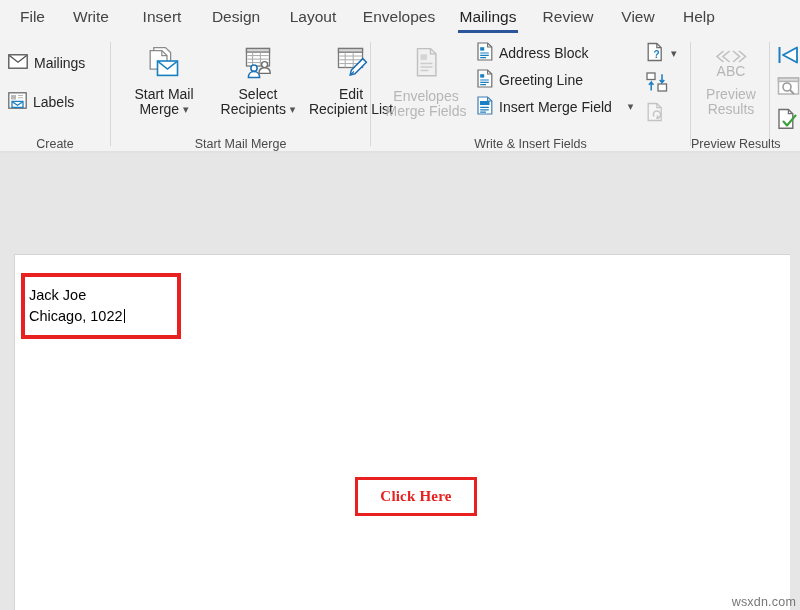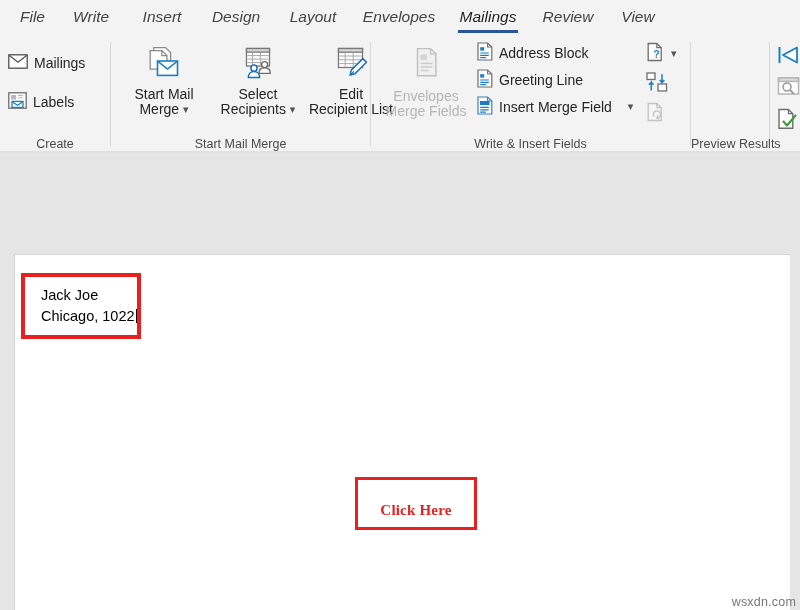--- a/index.html
+++ b/index.html
@@ -27,21 +27,20 @@
     overflow: hidden;
   }
   .tab {
     font-size: 15.5px;
     color: #444444;
     padding: 0 0 2px 0;
     margin: 0;
     white-space: nowrap;
     position: relative;
     cursor: default;
-    font-style: italic;
   }
   .tab-wrap {
     display: flex;
     align-items: center;
     justify-content: center;
     height: 36px;
     position: relative;
   }
   .tab.active {
     color: #1f1f1f;
@@ -145,22 +144,22 @@
     left: 14px; top: 101px;
     width: 776px; height: 356px;
     background: #ffffff;
     border-left: 1px solid #d4d4d4;
     border-top: 1px solid #d4d4d4;
     box-sizing: border-box;
   }
   #address-box {
     position: absolute;
     left: 6px; top: 18px;
-    width: 120px;
-    padding: 8px 10px 9px 16px;
+    width: 160px;
+    padding: 8px 10px 9px 4px;
     border: 4px solid #e8201f;
     box-sizing: border-box;
     background: #ffffff;
   }
   .addr-line {
     font-family: "Liberation Sans", sans-serif;
     font-size: 14.5px;
     color: #000000;
     line-height: 1.42;
     white-space: nowrap;
@@ -170,21 +169,21 @@
     width: 1px;
     height: 14px;
     background: #000;
     vertical-align: -2px;
     margin-left: 1px;
   }
   #click-here-box {
     position: absolute;
     left: 340px; top: 222px;
     width: 122px;
-    padding: 21px 0 8px 0;
+    padding: 7px 0 8px 0;
     border: 3px solid #e8201f;
     box-sizing: border-box;
     background: #ffffff;
     text-align: center;
   }
   #click-here-box .ch-text {
     font-family: "Liberation Serif", serif;
     font-weight: bold;
     font-size: 15px;
     color: #e8201f;
@@ -224,20 +223,23 @@
     <span class="tab">Envelopes</span>
   </div>
   <div class="tab-wrap" style="width:82px">
     <span class="tab active">Mailings</span>
   </div>
   <div class="tab-wrap" style="width:78px">
     <span class="tab">Review</span>
   </div>
   <div class="tab-wrap" style="width:62px">
     <span class="tab">View</span>
+  </div>
+  <div class="tab-wrap" style="width:60px">
+    <span class="tab">Help</span>
   </div>
 </div>
 
 <div id="ribbon">
 
   <div class="grp" style="left:0px;width:110px">
     <div class="sbtn" style="left:8px;top:18px">
       <span class="ico">
         <svg width="20" height="15" viewBox="0 0 20 15">
           <rect x="0.8" y="0.8" width="18.4" height="13.4" fill="#ffffff" stroke="#505050" stroke-width="1.3"></rect>
@@ -399,20 +401,33 @@
         </svg>
       </span>
     </div>
 
     <div class="grp-label">Write &amp; Insert Fields</div>
   </div>
   <div class="grp-sep" style="left:690px"></div>
 
   <div class="grp" style="left:691px;width:109px">
 
+    <div class="bbtn disabled" style="left:4px;top:12px;width:72px">
+      <span class="ico">
+        <svg width="46" height="32" viewBox="0 0 46 32">
+          <path d="M15.5 3 L9 8.5 L15.5 14" fill="none" stroke="#c0c0c0" stroke-width="1.6"></path>
+          <path d="M21.5 3 L15 8.5 L21.5 14" fill="none" stroke="#c0c0c0" stroke-width="1.6"></path>
+          <path d="M25 14 L31.5 8.5 L25 3" fill="none" stroke="#c0c0c0" stroke-width="1.6"></path>
+          <path d="M31 14 L37.5 8.5 L31 3" fill="none" stroke="#c0c0c0" stroke-width="1.6"></path>
+          <text x="23" y="28" text-anchor="middle" font-family="Liberation Sans, sans-serif" font-size="14" fill="#b6b6b6">ABC</text>
+        </svg>
+      </span>
+      <span class="lbl">Preview</span>
+      <span class="lbl">Results</span>
+    </div>
 
     <div class="grp-sep" style="left:78px;top:6px;height:104px"></div>
 
     <div class="iconbtn" style="left:86px;top:8px">
       <span class="ico">
         <svg width="24" height="22" viewBox="0 0 24 22">
           <path d="M2.5 3 v16" stroke="#1a7fc1" stroke-width="2"></path>
           <path d="M20 3.5 L6 11 L20 18.5 z" fill="#ffffff" stroke="#1a7fc1" stroke-width="1.8" stroke-linejoin="round"></path>
         </svg>
       </span>

